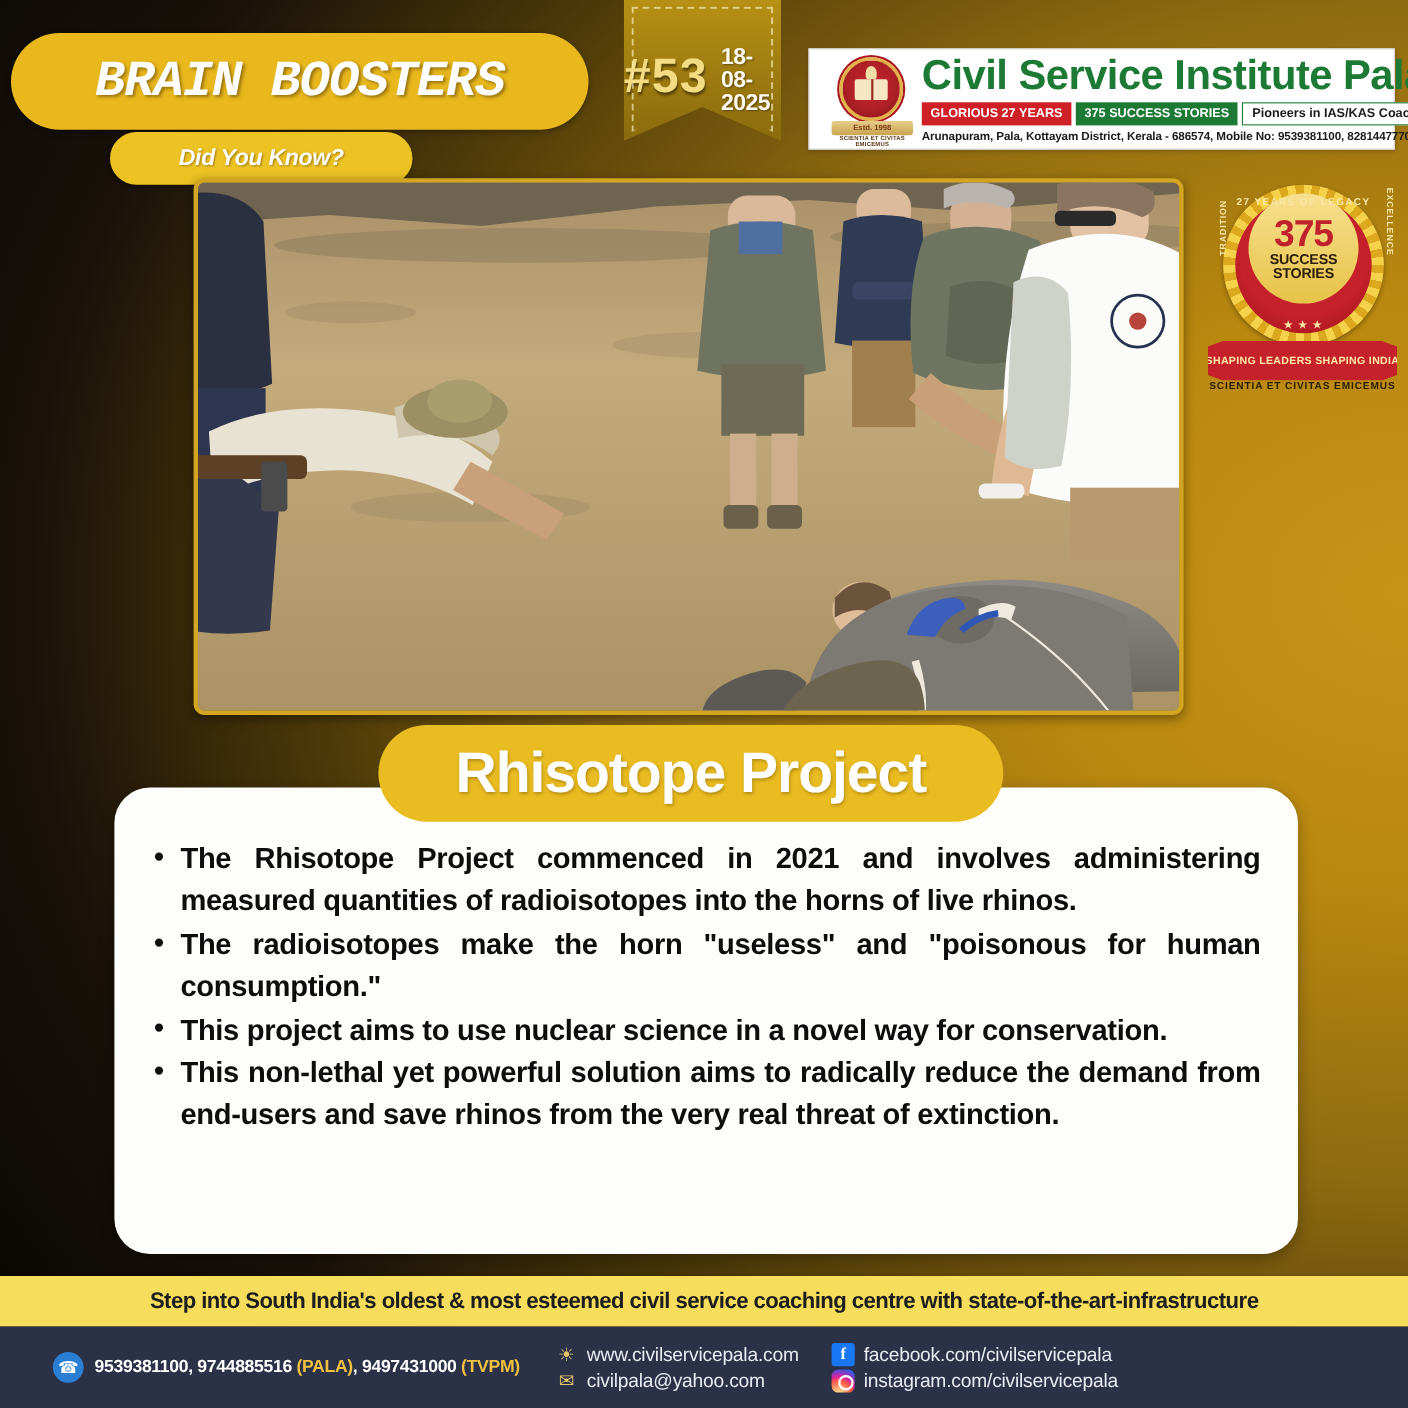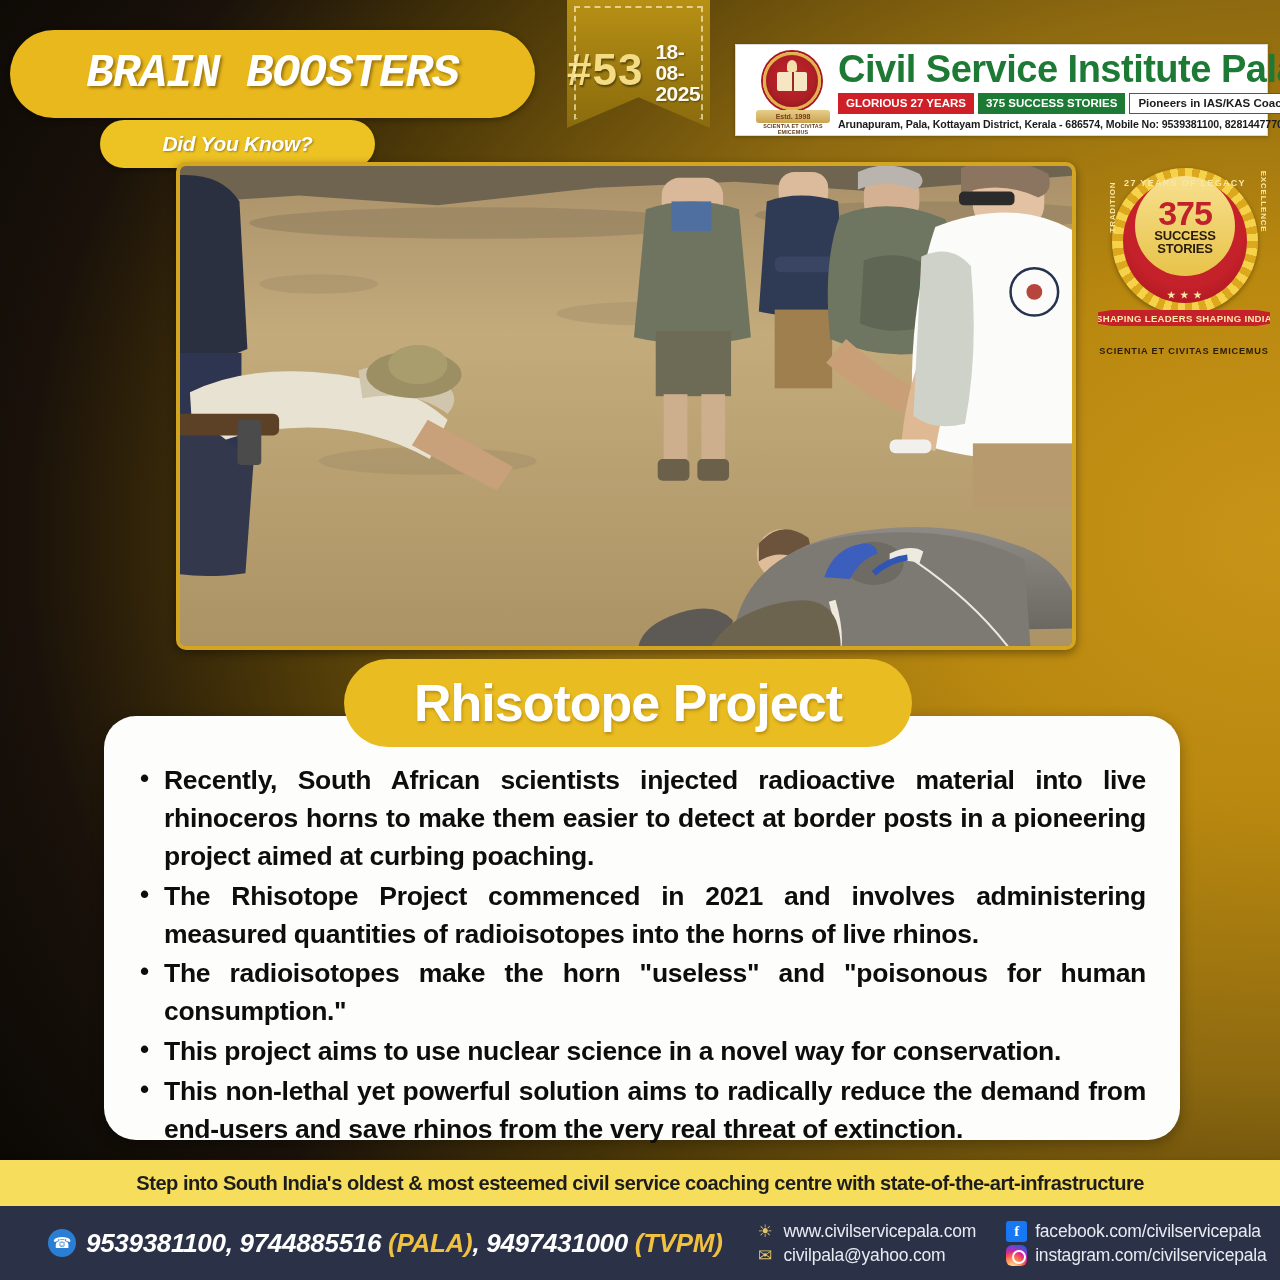--- a/index.html
+++ b/index.html
@@ -179,21 +179,21 @@
   }
   .legacy .arc-top { top:10px; }
   .legacy .arc-bot { top:122px; }
   .legacy .side-l, .legacy .side-r{
     position:absolute; top:60px; font-size:8px; font-weight:bold; color:#f8e7a6;
     letter-spacing:.8px;
   }
   .legacy .side-l { left:14px; transform:rotate(-90deg); transform-origin:left center; }
   .legacy .side-r { right:6px; transform:rotate(90deg); transform-origin:right center; }
   .legacy .band {
-    position:absolute; left:0; top:142px; width:172px; height:16px;
+    position:absolute; left:0; top:142px; width:172px; height:36px;
     background:#c5212a;
     clip-path:polygon(0 14%,8% 0,92% 0,100% 14%,100% 86%,92% 100%,8% 100%,0 86%);
     display:flex; align-items:center; justify-content:center;
   }
   .legacy .band span{
     font-size:9.6px; font-weight:bold; color:#ffe9a8; letter-spacing:.3px;
     white-space:nowrap;
   }
   .legacy .motto2 {
     position:absolute; left:0; top:178px; width:172px; text-align:center;
@@ -257,21 +257,21 @@
     position:absolute; left:0; top:1206px; width:1280px; height:74px;
     background:#2b3248;
     display:flex; align-items:center;
   }
   .c-phone { display:flex; align-items:center; margin-left:48px; }
   .ic-circle {
     width:28px; height:28px; border-radius:50%; background:#2a7fd4;
     display:flex; align-items:center; justify-content:center;
     color:#fff; font-size:15px; margin-right:10px; flex:0 0 auto;
   }
-  .c-phone .txt { font-size:26px; font-weight:bold; color:#ffffff; white-space:nowrap; letter-spacing:-.3px;font-style:italic; }
+  .c-phone .txt { font-size:16px; font-weight:bold; color:#ffffff; white-space:nowrap; letter-spacing:-.3px; }
   .c-phone .txt b.loc { color:#f0c040; }
 
   .c-web {
     margin-left:32px; display:flex; flex-direction:column; gap:3px;
   }
   .c-web .row, .c-soc .row { display:flex; align-items:center; gap:8px; }
   .c-web .row span, .c-soc .row span {
     font-size:17.5px; color:#e9ebf2; white-space:nowrap; letter-spacing:-.2px;
   }
   .ic-line {
@@ -485,21 +485,20 @@
       <rect x="0" y="0" width="900" height="488" fill="none"></rect>
     </svg>
   </div>
 
   <div class="title-pill">
     <span>Rhisotope Project</span>
   </div>
 
   <div class="card">
     <ul>
-      <li>Recently, South African scientists injected radioactive material into live rhinoceros horns to make them easier to detect at border posts in a pioneering project aimed at curbing poaching.</li>
       <li>The Rhisotope Project commenced in 2021 and involves administering measured quantities of radioisotopes into the horns of live rhinos.</li>
       <li>The radioisotopes make the horn "useless" and "poisonous for human consumption."</li>
       <li>This project aims to use nuclear science in a novel way for conservation.</li>
       <li>This non-lethal yet powerful solution aims to radically reduce the demand from end-users and save rhinos from the very real threat of extinction.</li>
     </ul>
   </div>
 
   <div class="strip">
     <span>Step into  South India's oldest &amp; most esteemed civil service coaching centre with state-of-the-art-infrastructure</span>
   </div>

